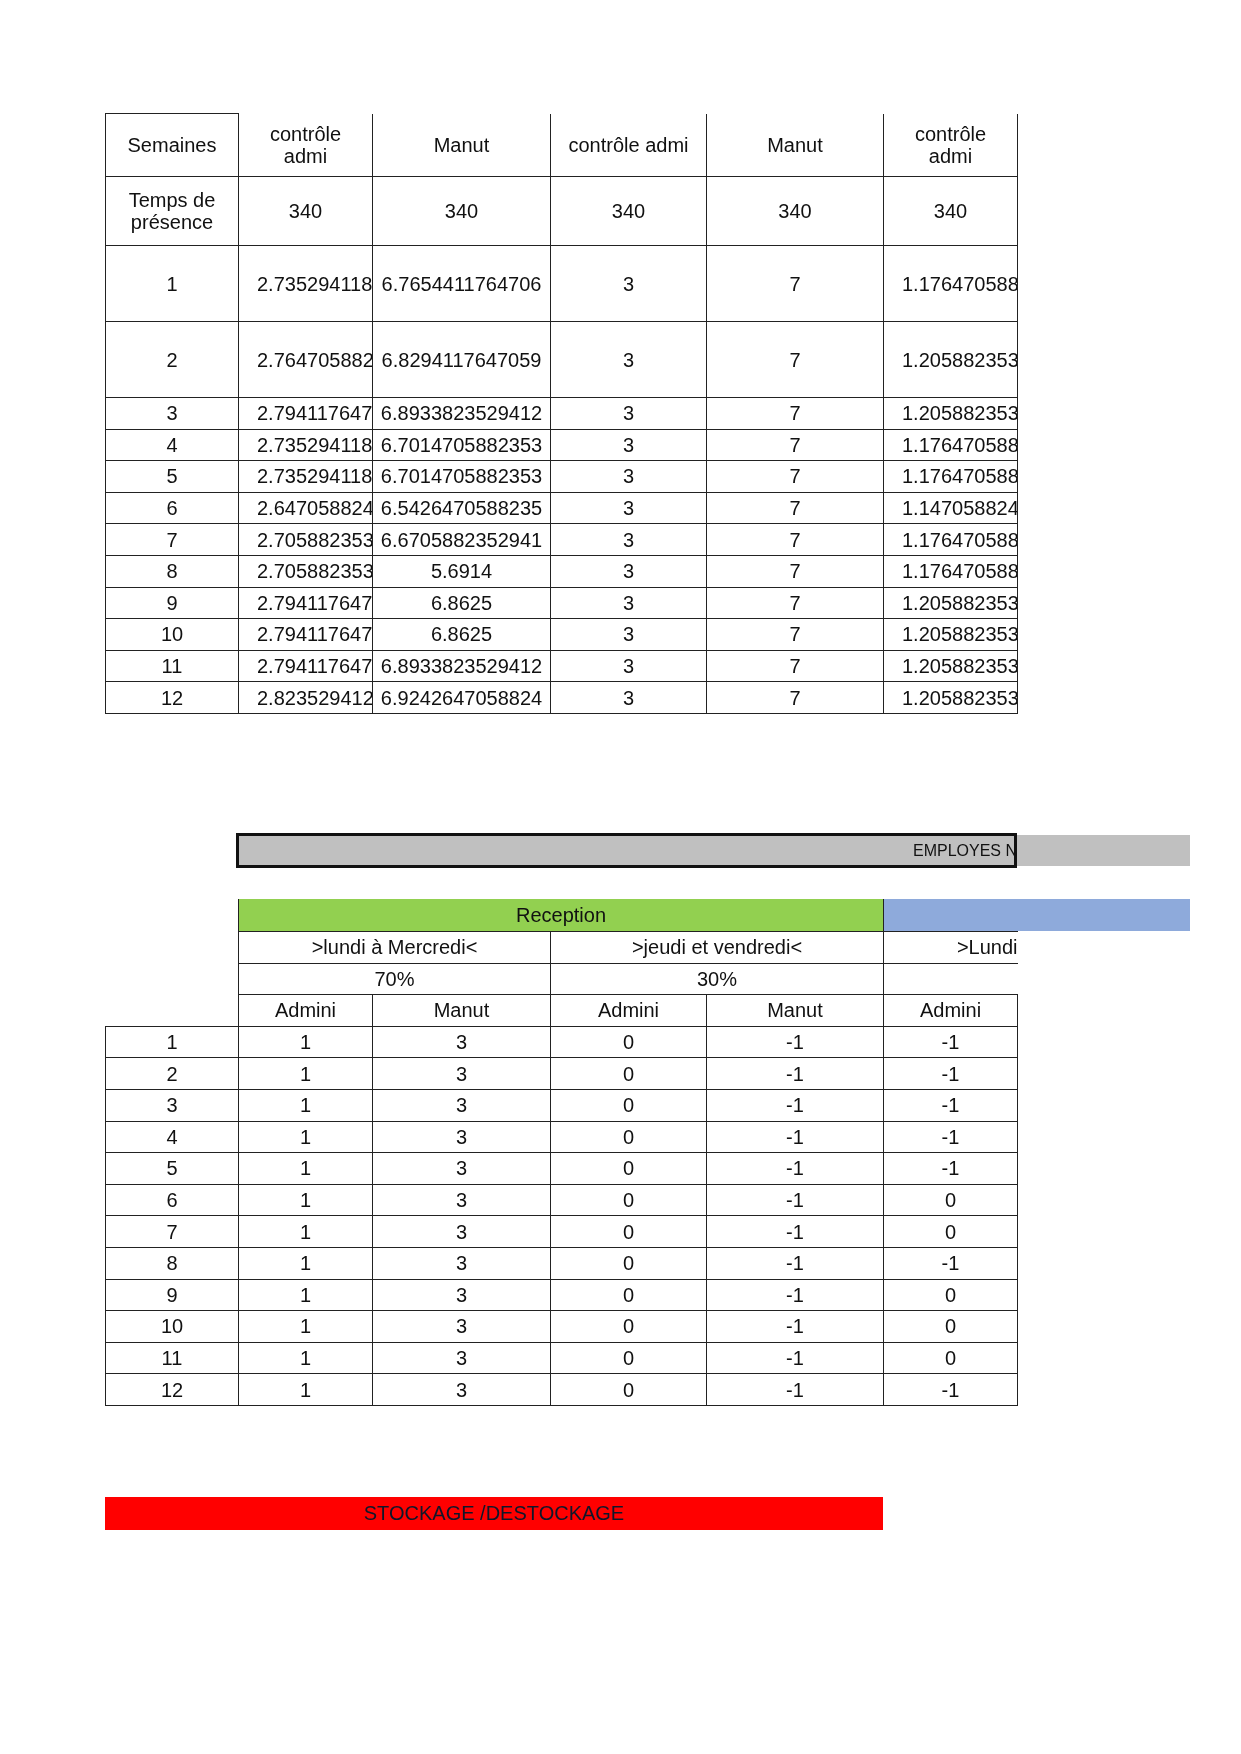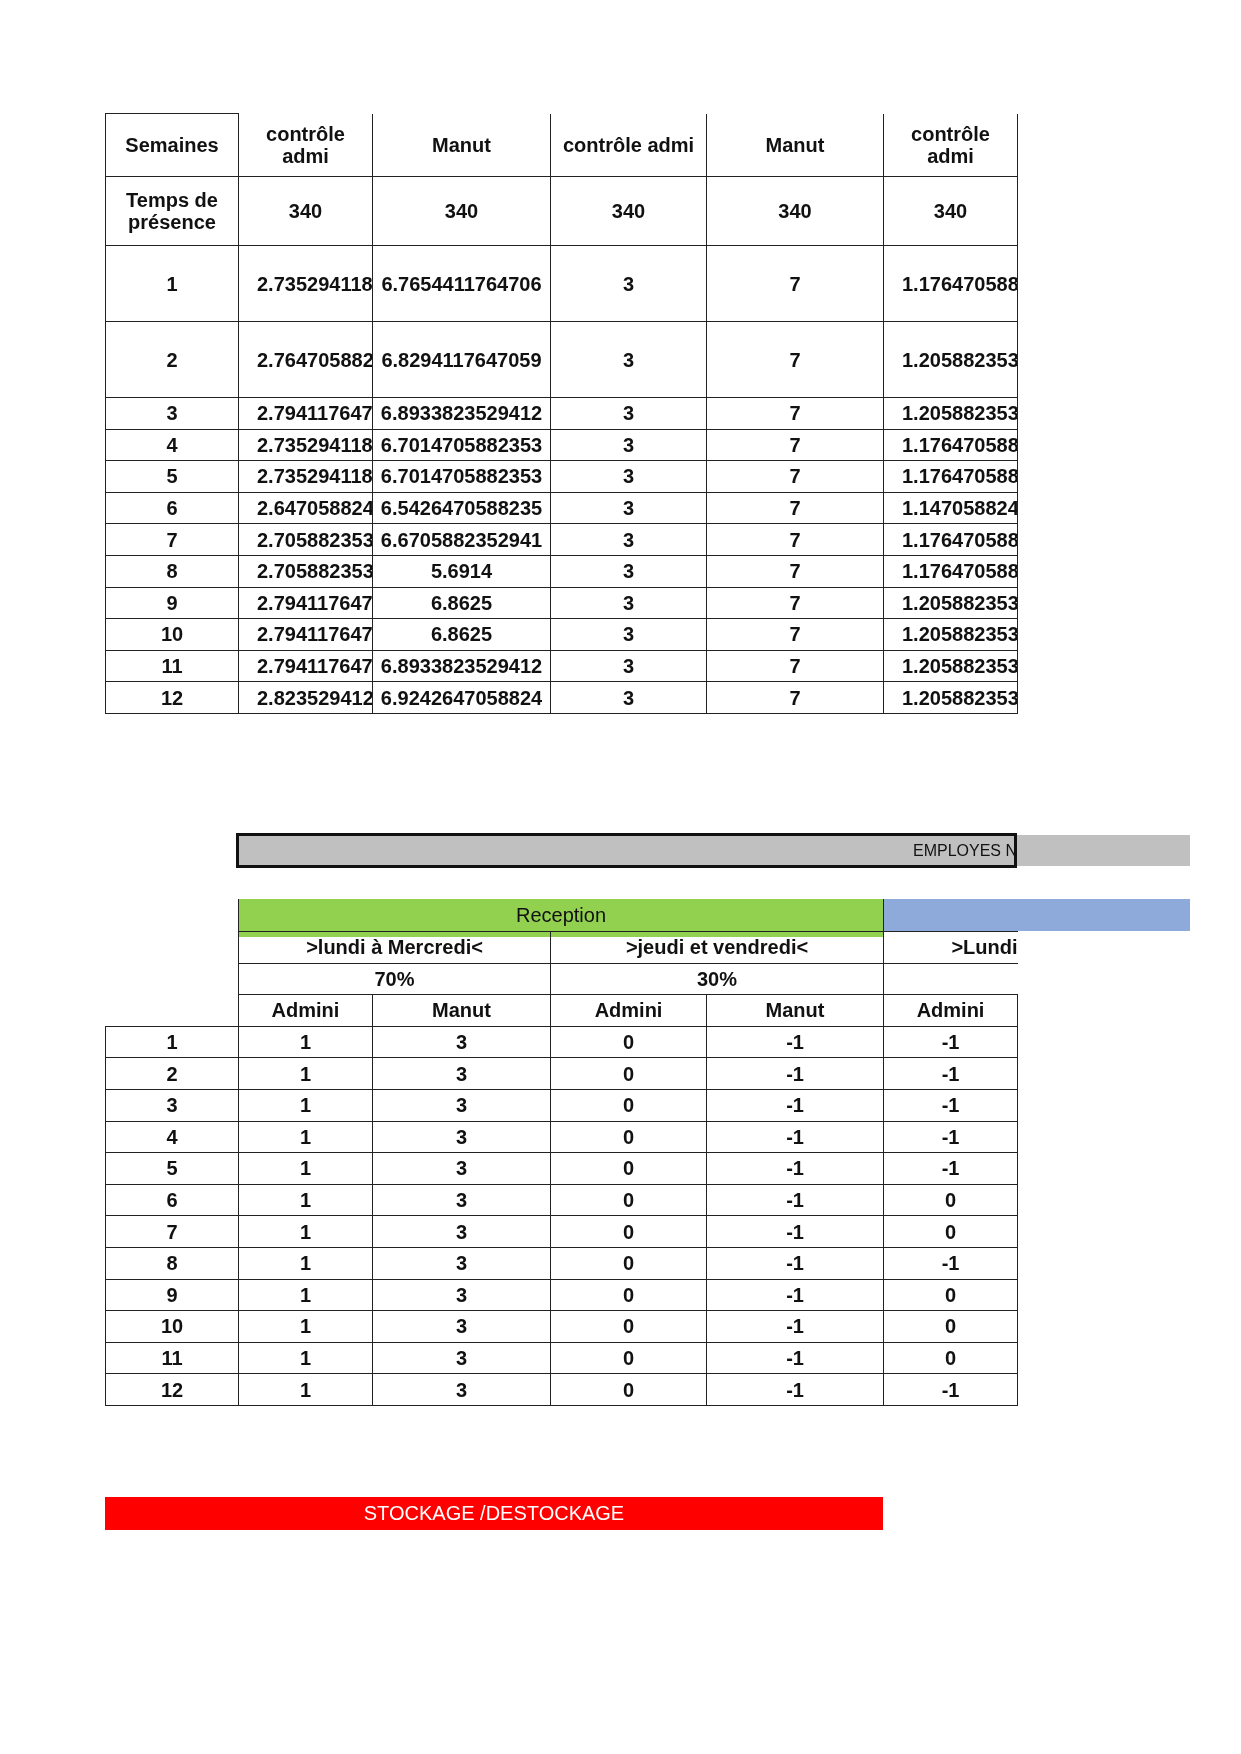--- a/index.html
+++ b/index.html
@@ -1,45 +1,45 @@
 <!DOCTYPE html>
 <html><head>
 <meta charset="utf-8">
 <style>
   html,body{margin:0;padding:0;background:#ffffff;}
   body{width:1241px;height:1754px;position:relative;overflow:hidden;
        font-family:"Liberation Sans","DejaVu Sans",sans-serif;color:#111;}
   .abs{position:absolute;box-sizing:border-box;}
-  table{border-collapse:collapse;position:absolute;table-layout:fixed;font-weight:bold;}
+  table{border-collapse:collapse;position:absolute;table-layout:fixed;}
   td{border:1.5px solid #222;text-align:center;vertical-align:middle;padding:0;
      font-size:20px;line-height:22px;white-space:nowrap;overflow:hidden;}
   #t1{left:105px;top:113px;width:912px;}
   #t1 col.c0{width:133px;} #t1 col.c1{width:134px;} #t1 col.c2{width:178px;}
   #t1 col.c3{width:156px;} #t1 col.c4{width:177px;} #t1 col.c5{width:134px;}
   #t1 tr.h{height:63px;} #t1 tr.tall{height:76px;} #t1 tr.r{height:31.6px;}
   #t1 td.numl{text-align:right;padding-left:18px;}
 
   .graybar{left:236px;top:833px;width:781px;height:35px;background:#c0c0c0;
      border:3px solid #111;}
   .graybar-ext{left:1017px;top:835px;width:173px;height:31px;background:#c0c0c0;}
   .graylabel{left:236px;top:833px;width:781px;height:35px;font-size:16px;line-height:35px;
      text-align:right;padding-right:0;overflow:hidden;}
-  .greenbar{left:238px;top:899px;width:645px;height:38px;background:#92d050;
+  .greenbar{left:238px;top:899px;width:645px;height:32px;background:#92d050;
      font-size:20px;line-height:32px;text-align:center;border-left:1.5px solid #222;}
   .bluebar{left:883px;top:899px;width:307px;height:32px;background:#8eaadb;border-left:1.5px solid #222;}
 
   #t2{left:105px;top:931px;width:912px;}
   #t2 col.c0{width:133px;} #t2 col.c1{width:134px;} #t2 col.c2{width:178px;}
   #t2 col.c3{width:156px;} #t2 col.c4{width:177px;} #t2 col.c5{width:134px;}
   #t2 tr{height:31.6px;}
   #t2 td.blank{border:none;}
   #t2 td.openr{border-right:none;text-align:right;}
   #t2 td.openbr{border-right:none;}
   .redbar{left:105px;top:1497px;width:778px;height:33px;background:#ff0000;
-     font-size:20px;line-height:33px;text-align:center;color:#ffffff;}
+     font-size:20px;line-height:33px;text-align:center;color:#0f172a;}
 </style>
 </head>
 <body>
 
 <table id="t1">
   <colgroup>
       <col class="c0">
       <col class="c1">
       <col class="c2">
       <col class="c3">

